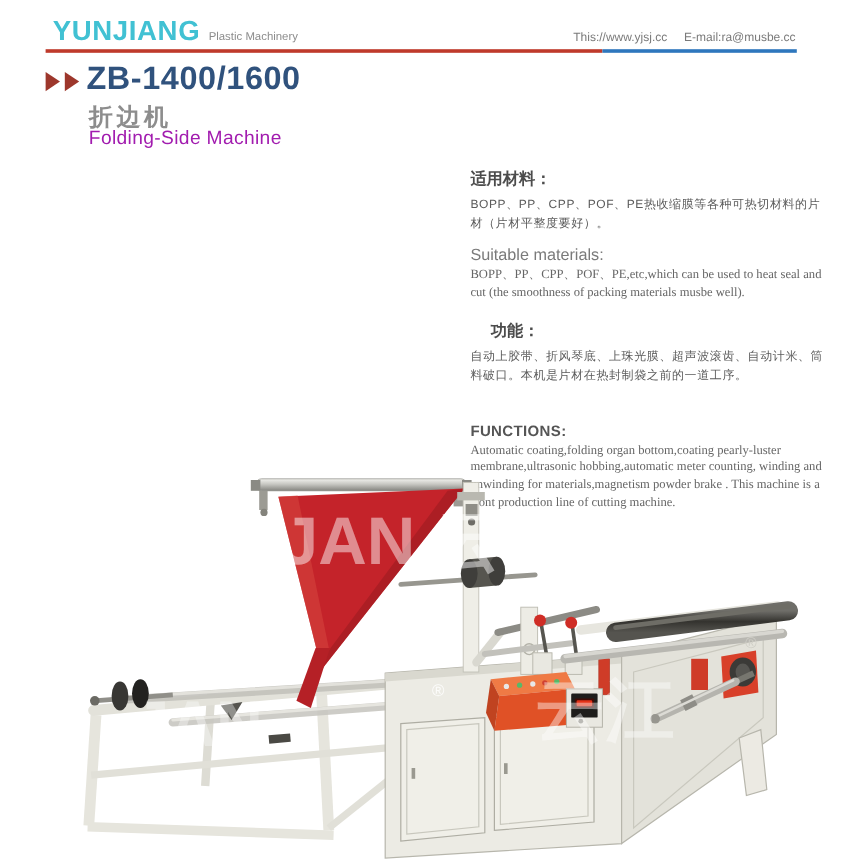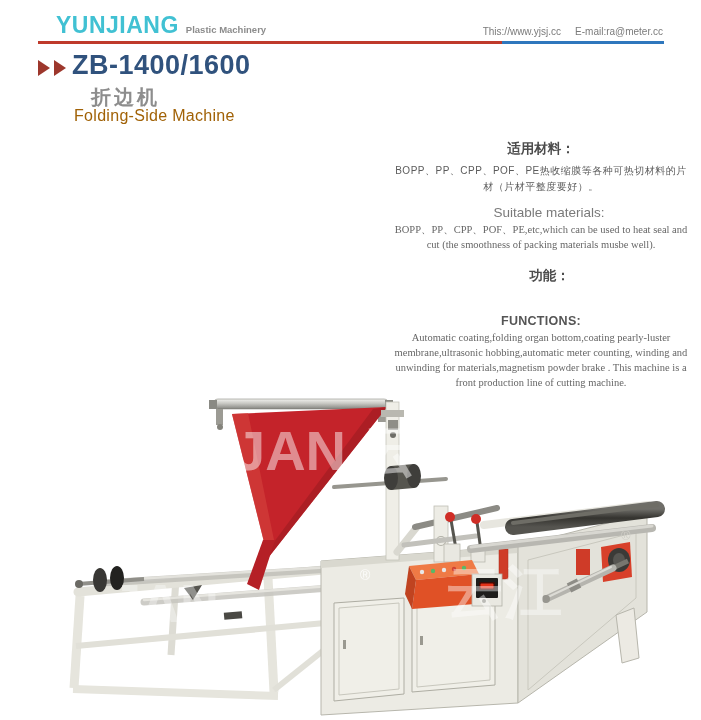--- a/index.html
+++ b/index.html
@@ -1,81 +1,82 @@
 <!DOCTYPE html>
 <html><head>
 <meta charset="utf-8">
 <style>
   html,body{margin:0;padding:0;background:#fff;}
   .page{position:relative;width:701px;height:720px;background:#ffffff;overflow:hidden;
         font-family:"Liberation Sans",sans-serif;}
 
   
   .hdr{position:absolute;left:0;top:0;width:701px;height:46px;}
-  .logo-row{position:absolute;left:56px;top:12px;display:flex;align-items:baseline;gap:7px;}
+  .logo-row{position:absolute;left:44px;top:12px;display:flex;align-items:baseline;gap:7px;}
   .logo{font-size:23px;font-weight:bold;color:#41c1d3;letter-spacing:.5px;}
-  .tagline{font-size:9.5px;font-weight:bold;color:#8c8c8c;text-align:center;}
+  .tagline{font-size:9.5px;font-weight:normal;color:#8c8c8c;text-align:center;}
   .urls{position:absolute;right:38px;top:26px;font-size:10px;color:#7a7a7a;display:flex;gap:14px;}
   .rule-red{position:absolute;left:38px;top:41px;width:464px;height:3px;background:#bf3a2b;}
   .rule-blue{position:absolute;left:502px;top:41px;width:162px;height:3px;background:#2e77bd;}
 
   
   .arrows{position:absolute;left:38px;top:60px;display:flex;gap:4px;}
   .tri{width:0;height:0;border-top:8px solid transparent;border-bottom:8px solid transparent;
        border-left:12px solid #9d372c;}
   .model{position:absolute;left:72px;top:50px;font-size:27px;font-weight:bold;color:#30527d;
          letter-spacing:.5px;}
   .name-cn{position:absolute;left:74px;top:84px;font-size:20px;font-weight:bold;color:#8d8d8d;
-           letter-spacing:3px;margin-left:17px;}
-  .name-en{position:absolute;left:74px;top:107px;font-size:16px;color:#a16207;letter-spacing:.3px;}
-
-  
-  .info{position:absolute;left:392px;top:140px;width:298px;text-align:center;}
+           letter-spacing:3px;}
+  .name-en{position:absolute;left:74px;top:107px;font-size:16px;color:#a21caf;letter-spacing:.3px;}
+
+  
+  .info{position:absolute;left:392px;top:140px;width:298px;}
   .h-cn{font-size:13.5px;font-weight:bold;color:#4c4c4c;margin:0 0 5px 0;}
-  .h-en{font-size:13.5px;font-weight:normal;color:#7a7a7a;margin:10px 0 3px 16px;}
+  .h-en{font-size:13.5px;font-weight:normal;color:#7a7a7a;margin:10px 0 3px 0;}
   .h-fn{font-size:12.5px;font-weight:bold;color:#555;margin:29px 0 3px 0;letter-spacing:.3px;}
   .body-cn{font-size:10px;color:#5b5b5b;line-height:1.62;margin:0;letter-spacing:.5px;}
   .body-en{font-size:10.5px;color:#666;line-height:1.42;margin:0;font-family:Liberation Serif, serif;}
 
   
   .machine{position:absolute;left:16px;top:370px;width:701px;height:350px;}
   svg text.wm{font-family:"Liberation Sans",sans-serif;font-weight:bold;}
 </style>
 </head>
 <body>
 
 <div class="page">
 
   <div class="hdr">
     <div class="logo-row">
       <span class="logo">YUNJIANG</span>
       <span class="tagline">Plastic Machinery</span>
     </div>
     <div class="urls">
       <span>This://www.yjsj.cc</span>
-      <span>E-mail:ra@meter.cc</span>
+      <span>E-mail:ra@musbe.cc</span>
     </div>
     <div class="rule-red"></div>
     <div class="rule-blue"></div>
   </div>
 
   <div class="arrows">
     <span class="tri"></span>
     <span class="tri"></span>
   </div>
   <div class="model">ZB-1400/1600</div>
   <div class="name-cn">折边机</div>
   <div class="name-en">Folding-Side Machine</div>
 
   <div class="info">
     <div class="h-cn">适用材料：</div>
     <p class="body-cn">BOPP、PP、CPP、POF、PE热收缩膜等各种可热切材料的片材（片材平整度要好）。</p>
     <div class="h-en">Suitable materials:</div>
     <p class="body-en">BOPP、PP、CPP、POF、PE,etc,which can be used to heat seal and  cut (the smoothness of packing materials musbe well).</p>
     <div class="h-cn h-fn2" style="margin-top:14px;margin-left:17px;">功能：</div>
+    <p class="body-cn">自动上胶带、折风琴底、上珠光膜、超声波滚齿、自动计米、筒料破口。本机是片材在热封制袋之前的一道工序。</p>
     <div class="h-fn">FUNCTIONS:</div>
     <p class="body-en">Automatic coating,folding organ bottom,coating  pearly-luster membrane,ultrasonic hobbing,automatic  meter  counting, winding and unwinding for materials,magnetism powder brake . This machine is a front production line of cutting machine.</p>
   </div>
 
   <div class="machine">
     <svg width="701" height="350" viewBox="0 370 701 350" xmlns="http://www.w3.org/2000/svg">
       <defs>
         <linearGradient id="gMetal" x1="0" y1="0" x2="0" y2="1">
           <stop offset="0" stop-color="#f2f2ee"></stop>
             <stop offset=".45" stop-color="#c7c7c2"></stop>

